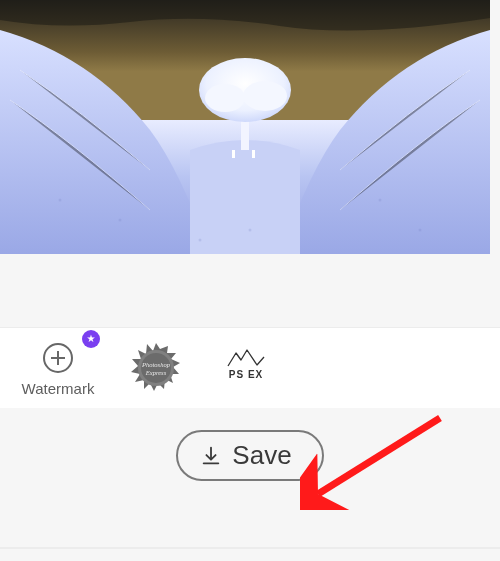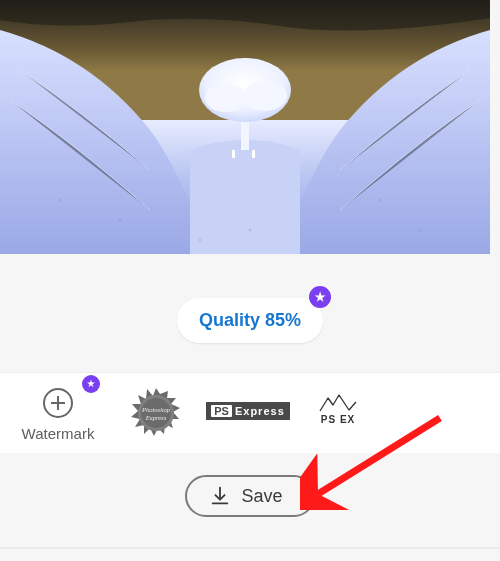--- a/index.html
+++ b/index.html
@@ -195,21 +195,21 @@
     margin-top: 22px;
   }
   .save-btn {
     border: 2.5px solid #7a7a7a;
     border-radius: 999px;
     padding: 8px 30px 8px 22px;
     display: inline-flex;
     align-items: center;
     gap: 10px;
     color: #3a3a3a;
-    font-size: 18px;
+    font-size: 26px;
     cursor: pointer;
     background: #f6f6f6;
   }
   .save-btn svg { width: 22px; height: 22px; display:block; }
 
   
   .bottom-line {
     position:absolute;
     left:0; right:0; bottom:12px;
     height:2px; background:#ececec;
@@ -277,24 +277,20 @@
         <circle cx="120" cy="220" r="1.5"></circle>
       <circle cx="380" cy="200" r="1.5"></circle>
         <circle cx="420" cy="230" r="1.5"></circle>
       <circle cx="250" cy="230" r="1.5"></circle>
         <circle cx="200" cy="240" r="1.5"></circle>
     </g>
   </svg>
 </div>
 
 <div class="pill-row">
-  <div class="pill">
-    <span class="star-badge"></span>
-    <span>Quality 85%</span>
-  </div>
 </div>
 
 <div class="wm-strip">
 
 
   <div class="wm-item">
     <span class="small-star"></span>
     <div class="icon-slot">
       <span class="circle-icon plus"></span>
     </div>
@@ -310,28 +306,20 @@
           </g>
           <circle r="18" fill="#808080"></circle>
           <circle r="15" fill="#6b6b6b"></circle>
           <text x="0" y="-1" text-anchor="middle" font-family="cursive" font-size="6.5" fill="#e8e8e8" font-style="italic">Photoshop</text>
           <text x="0" y="7" text-anchor="middle" font-family="cursive" font-size="6.5" fill="#e8e8e8" font-style="italic">Express</text>
         </g>
       </svg>
     </div>
   </div>
 
-  <div class="wm-item narrow">
-    <div class="icon-slot">
-      <span class="dark-tag">
-        <span class="ps">PS</span>
-        <span class="ex">Express</span>
-      </span>
-    </div>
-  </div>
 
   <div class="wm-item narrow" style="flex:0 0 88px;">
     <div class="mtn-logo">
       <svg viewBox="0 0 38 18">
         <polyline points="1,17 9,4 14,11 20,1 30,16 37,8" fill="none" stroke="#333" stroke-width="1.3" stroke-linejoin="round"></polyline>
       </svg>
       <span class="t1">PS EX</span>
       <span class="t2">&nbsp;</span>
     </div>
   </div>

